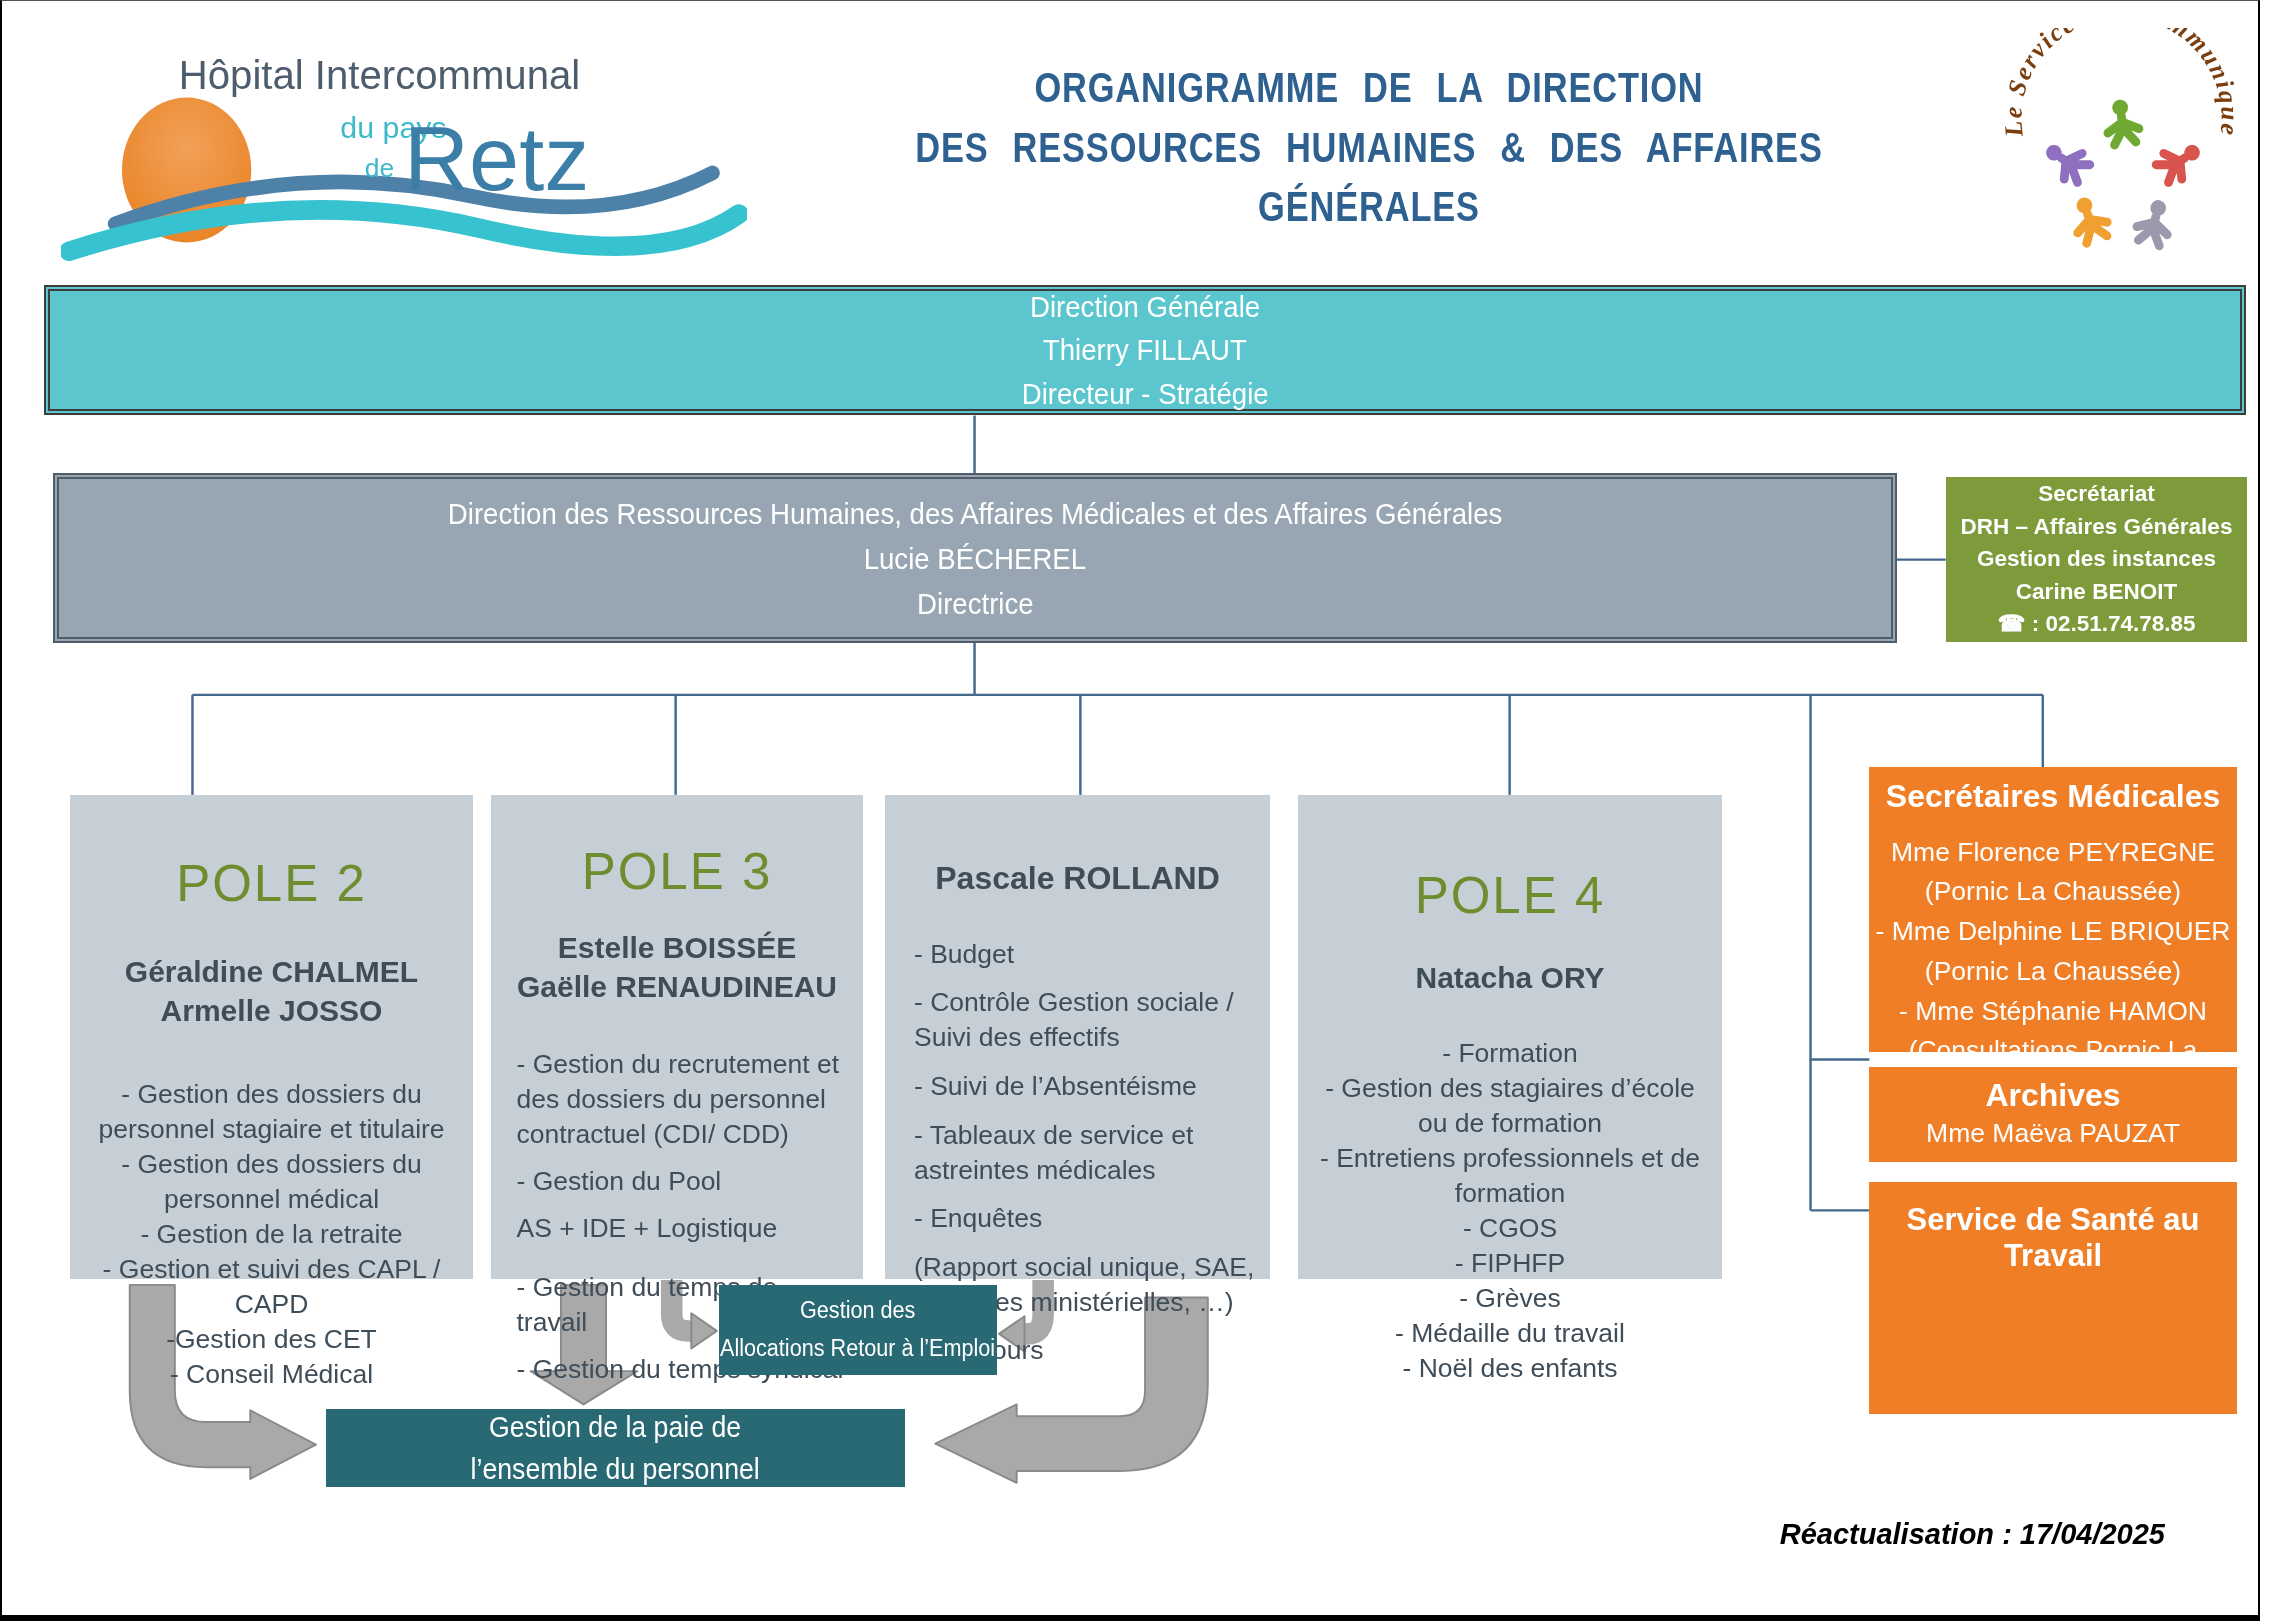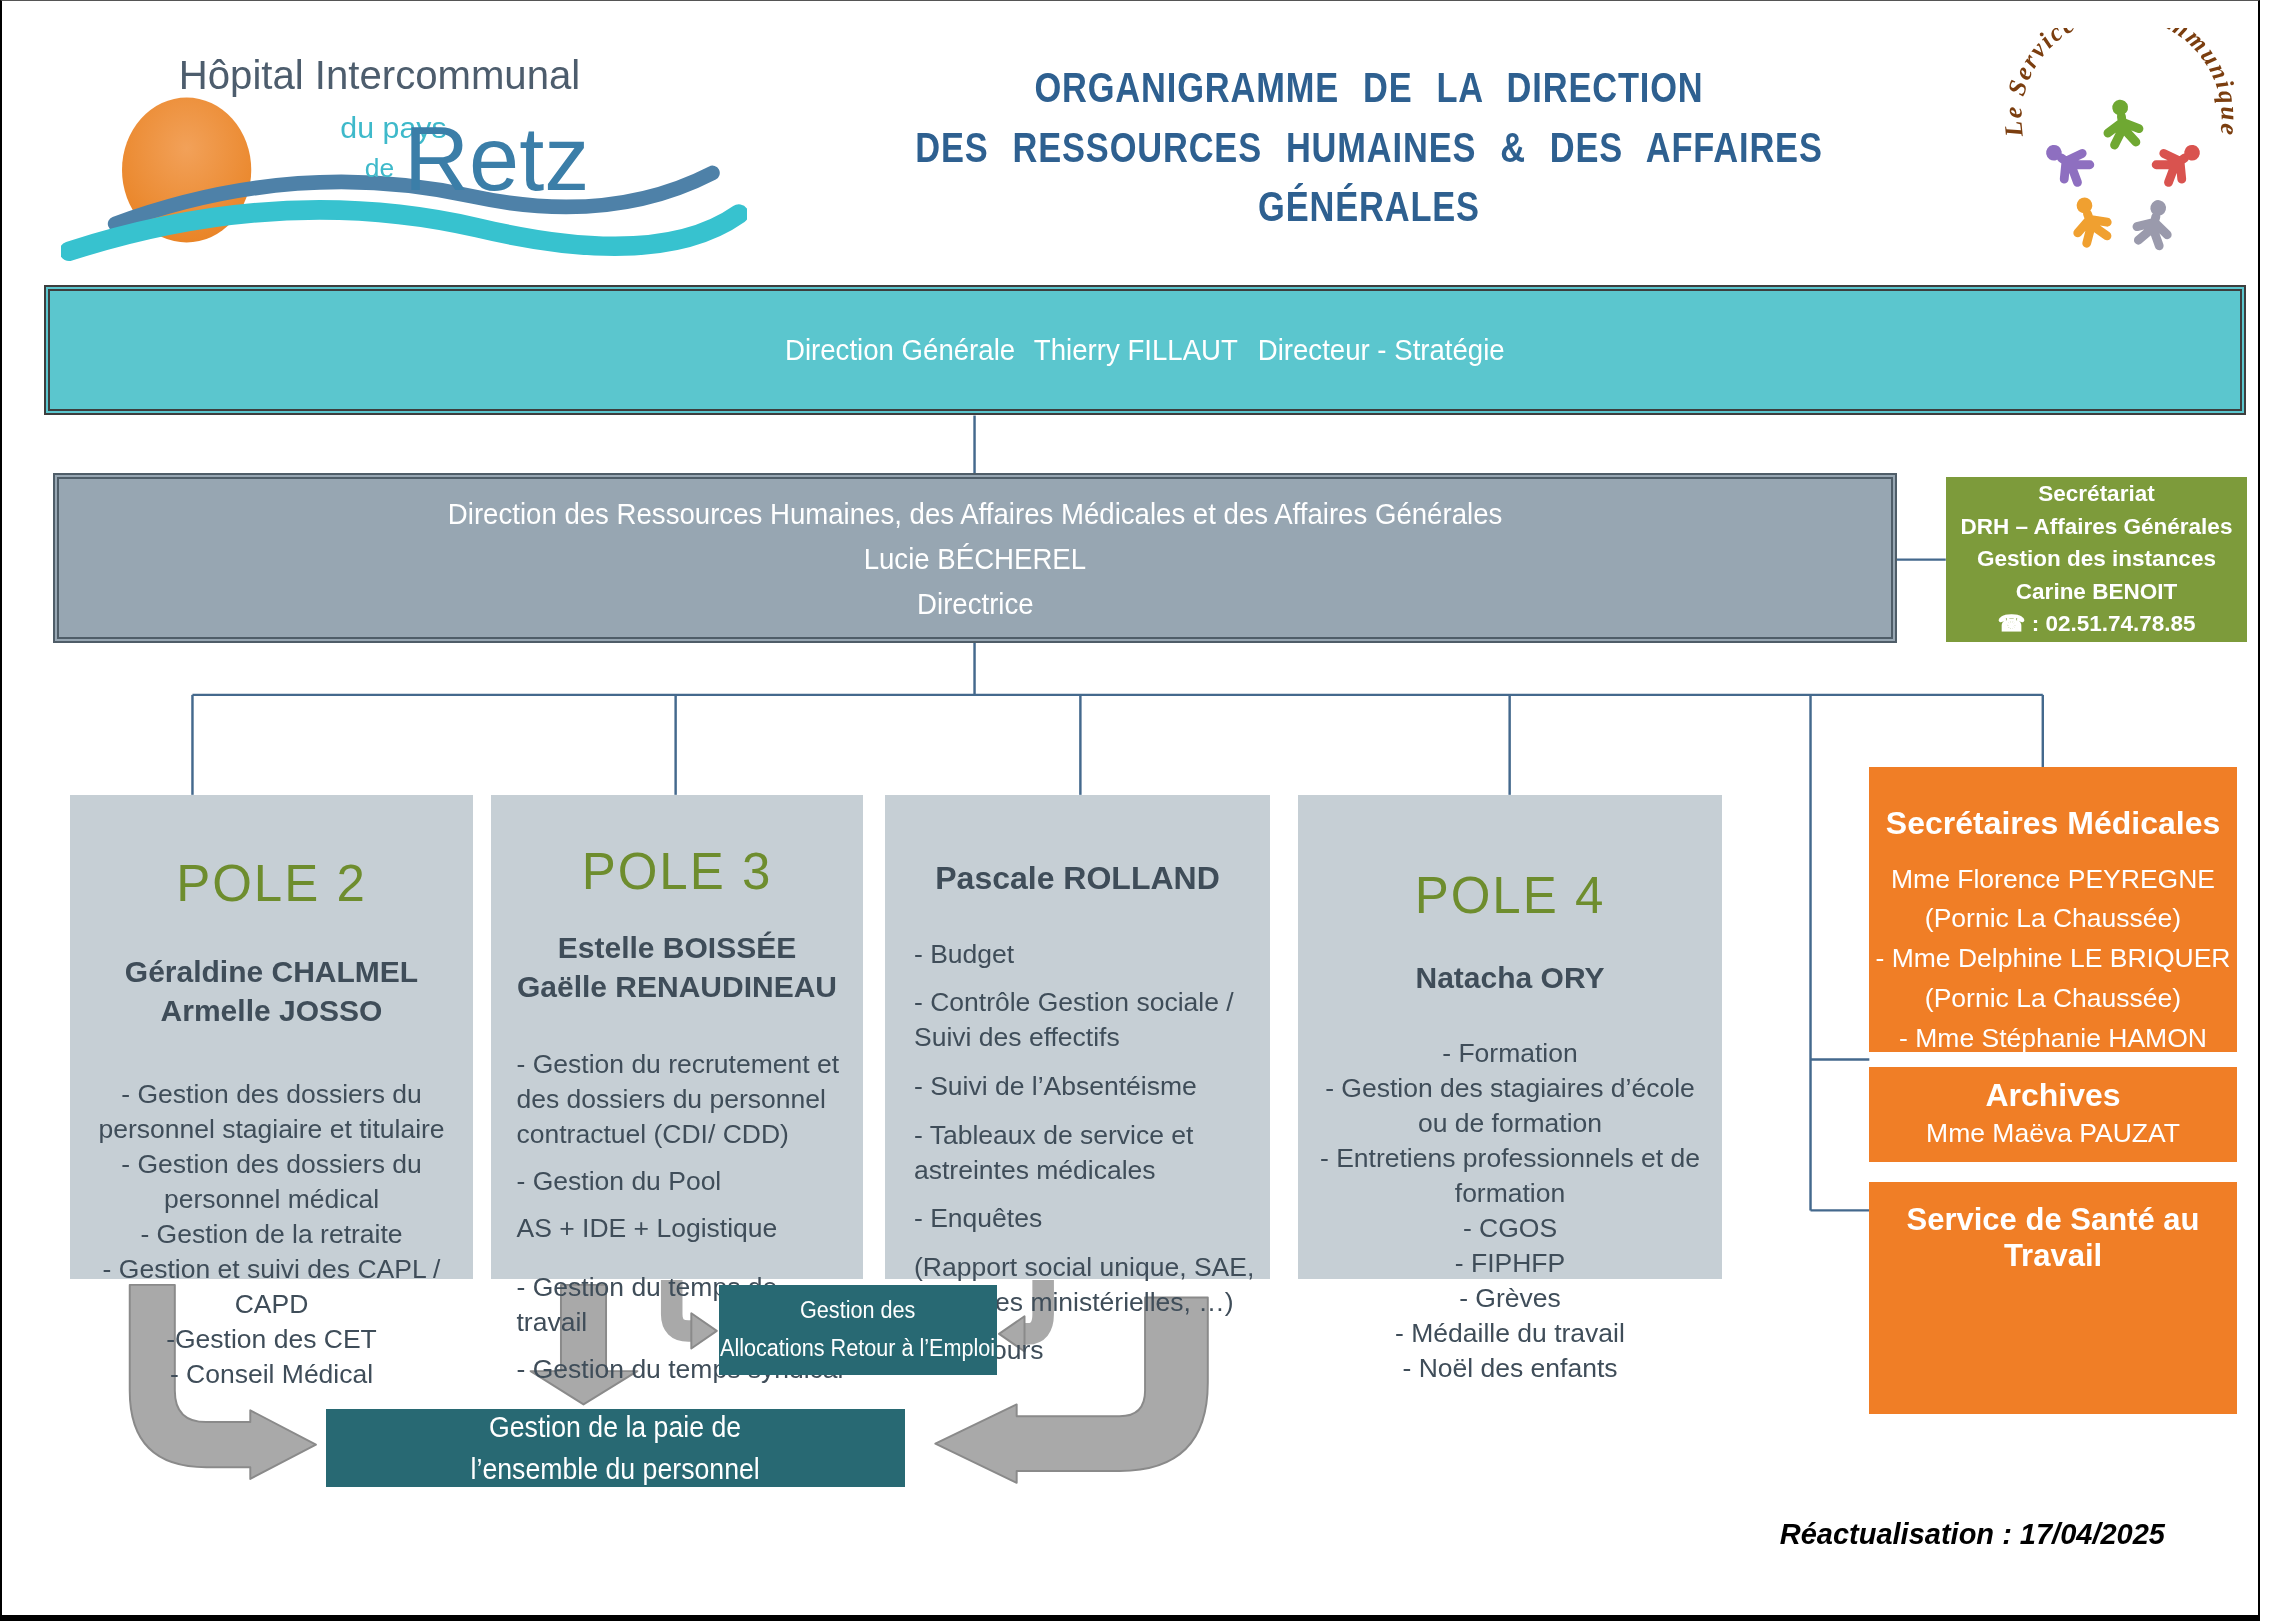--- a/index.html
+++ b/index.html
@@ -8,21 +8,21 @@
         border-left:2px solid #000;border-right:2px solid #000;
         border-top:1px solid #555;border-bottom:6.9px solid #000;box-sizing:border-box;}
   svg.layer{position:absolute;left:0;top:0;width:2293px;height:1621px;}
   .abs{position:absolute;box-sizing:border-box;}
   
   .title{left:774px;top:57px;width:1186px;text-align:center;color:#2E6090;
          font-weight:bold;font-size:40px;line-height:1.38;letter-spacing:1px;word-spacing:15.7px;}
   .title-inner{transform:scale(0.86,1.08);transform-origin:50% 0;}
   
   .dgbox{left:42px;top:284px;width:2202px;height:130px;background:#5BC6CE;
-         border:6.9px double #3d3d3d;color:#fff;display:flex;flex-direction:row;
+         border:6.9px double #3d3d3d;color:#fff;display:flex;flex-direction:column;
          justify-content:center;align-items:center;font-size:30px;line-height:1.45;}
   .drhbox{left:51px;top:472px;width:1844px;height:170px;background:#97A6B2;
           border:6.9px double #4f5d68;color:#fff;display:flex;flex-direction:column;
           justify-content:center;align-items:center;font-size:30px;line-height:1.5;}
   .condensed{transform:scaleX(0.92);transform-origin:50% 50%;white-space:nowrap;text-align:center;}
   .greenbox{left:1944px;top:476px;width:301px;height:165px;background:#7D9B3B;color:#fff;
             display:flex;flex-direction:column;justify-content:center;align-items:center;
             font-size:22.5px;font-weight:bold;line-height:1.45;text-align:center;}
   .pole{background:#C6CFD5;color:#3F4D59;text-align:center;}
   .pole-title{color:#6E8D2E;font-size:51px;letter-spacing:2px;}
@@ -198,21 +198,21 @@
       <div class="li" data-interactable="false">- Gestion des stagiaires d’école ou de formation</div>
       <div class="li" data-interactable="false">- Entretiens professionnels et de formation</div>
       <div class="li" data-interactable="false">- CGOS</div>
       <div class="li" data-interactable="false">- FIPHFP</div>
       <div class="li" data-interactable="false">- Grèves</div>
       <div class="li" data-interactable="false">- Médaille du travail</div>
       <div class="li" data-interactable="false">- Noël des enfants</div>
     </div>
   </div>
 
-  <div class="abs orange" style="top:766px;height:285px;padding-top:38px" data-interactable="false">
+  <div class="abs orange" style="top:766px;height:285px;padding-top:11px" data-interactable="false">
     <div class="hd" data-interactable="false">Secrétaires Médicales</div>
     <div class="bd" style="margin-top:17.6px">
       <div data-interactable="false">Mme Florence PEYREGNE</div>
       <div data-interactable="false">(Pornic La Chaussée)</div>
       <div data-interactable="false">- Mme Delphine LE BRIQUER</div>
       <div data-interactable="false">(Pornic La Chaussée)</div>
       <div data-interactable="false">- Mme Stéphanie HAMON</div>
       <div data-interactable="false">(Consultations Pornic La Chaussée)</div>
     </div>
   </div>

